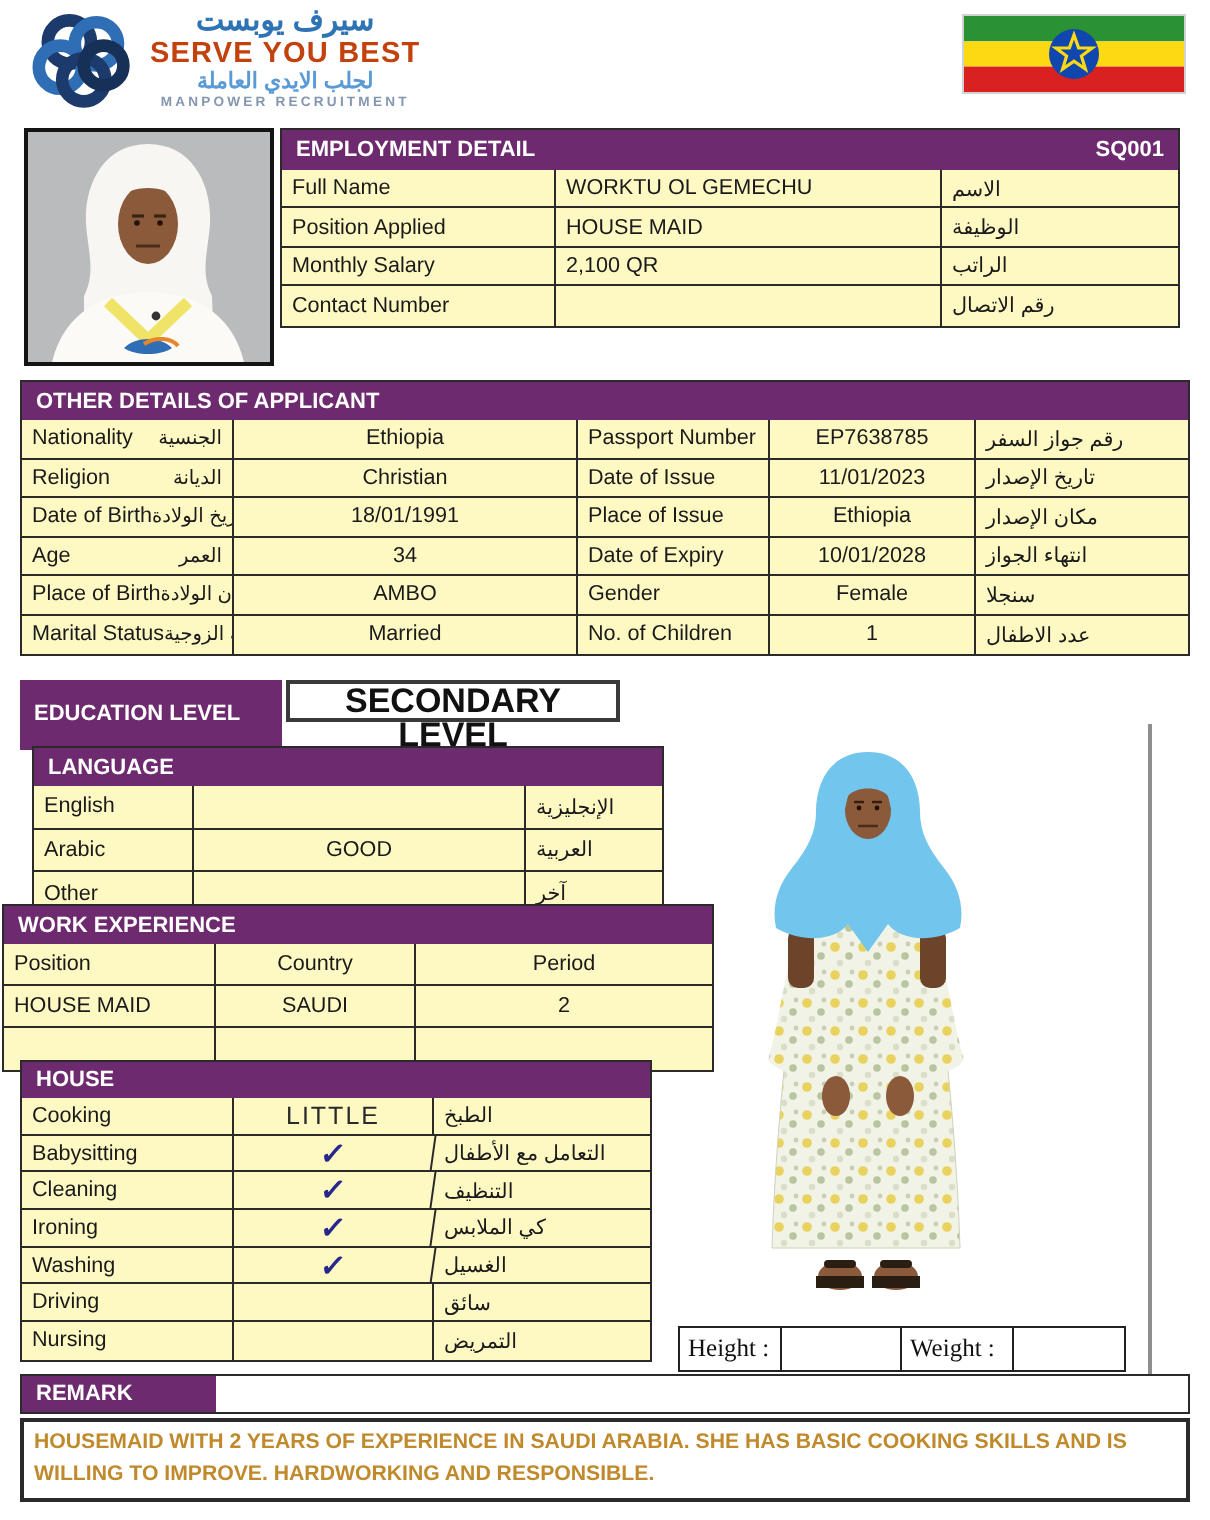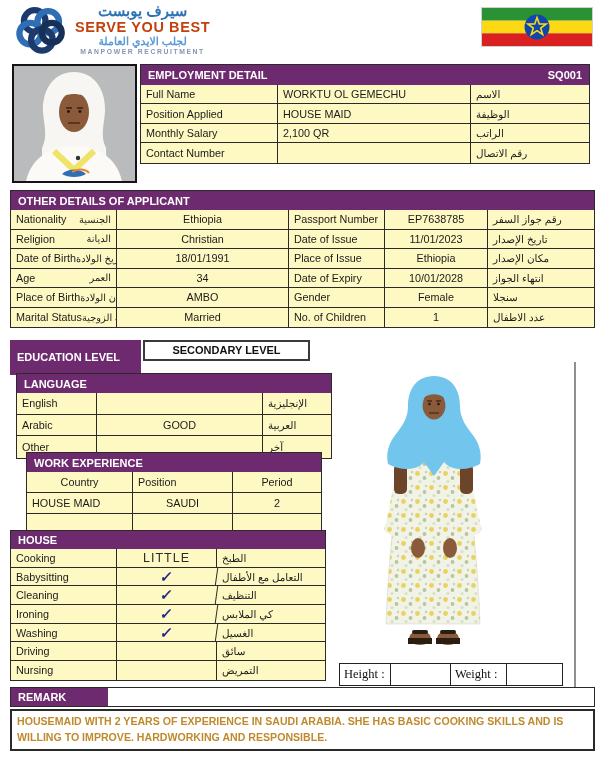--- a/index.html
+++ b/index.html
@@ -38,29 +38,29 @@
   .headshot { position:absolute; left:12px; top:64px; width:125px; height:119px; border:2px solid #141414; background:#b9bbbd; }
 
   
   .other { left:10px; top:190px; width:585px; }
   .other .phead { height:19px; }
   .other .trow { grid-template-columns:106px 172px 96px 103px 1fr; height:19.5px; }
 
   
   .edu-label { position:absolute; left:10px; top:340px; width:131px; height:35px; line-height:21px; }
   .edu-value { position:absolute; left:143px; top:340px; width:167px; height:21px; border:2px solid #3a3a3a; background:#fff;
-               font-size:11px; font-weight:bold; text-align:center; line-height:17px; color:#111; }
+               font-size:17px; font-weight:bold; text-align:center; line-height:17px; color:#111; }
 
   
   .lang { left:16px; top:373px; width:316px; }
   .lang .phead { height:19px; }
   .lang .trow { grid-template-columns:80px 166px 1fr; height:21.6px; }
 
   
-  .work { left:26px; top:452px; width:296px; }
+  .work { left:1px; top:452px; width:356px; }
   .work .phead { height:19px; }
   .work .trow { grid-template-columns:106px 100px 1fr; height:21px; }
 
   
   .skills { left:10px; top:530px; width:316px; }
   .skills .phead { height:18px; }
   .skills .trow { grid-template-columns:106px 100px 1fr; height:18.7px; }
 
   
   .fullbody { position:absolute; left:358px; top:372px; width:152px; height:292px; }
@@ -238,22 +238,22 @@
     <div class="trow">
       <div class="tc">Other</div>
       <div class="tc center"></div>
       <div class="tc ar">آخر</div>
     </div>
   </div>
 
   <div class="tbl work">
     <div class="phead">WORK EXPERIENCE</div>
     <div class="trow">
+      <div class="tc">Position</div>
       <div class="tc center">Country</div>
-      <div class="tc">Position</div>
       <div class="tc center">Period</div>
     </div>
     <div class="trow">
       <div class="tc">HOUSE MAID</div>
       <div class="tc center">SAUDI</div>
       <div class="tc center">2</div>
     </div>
     <div class="trow">
       <div class="tc"></div>
       <div class="tc center"></div>

